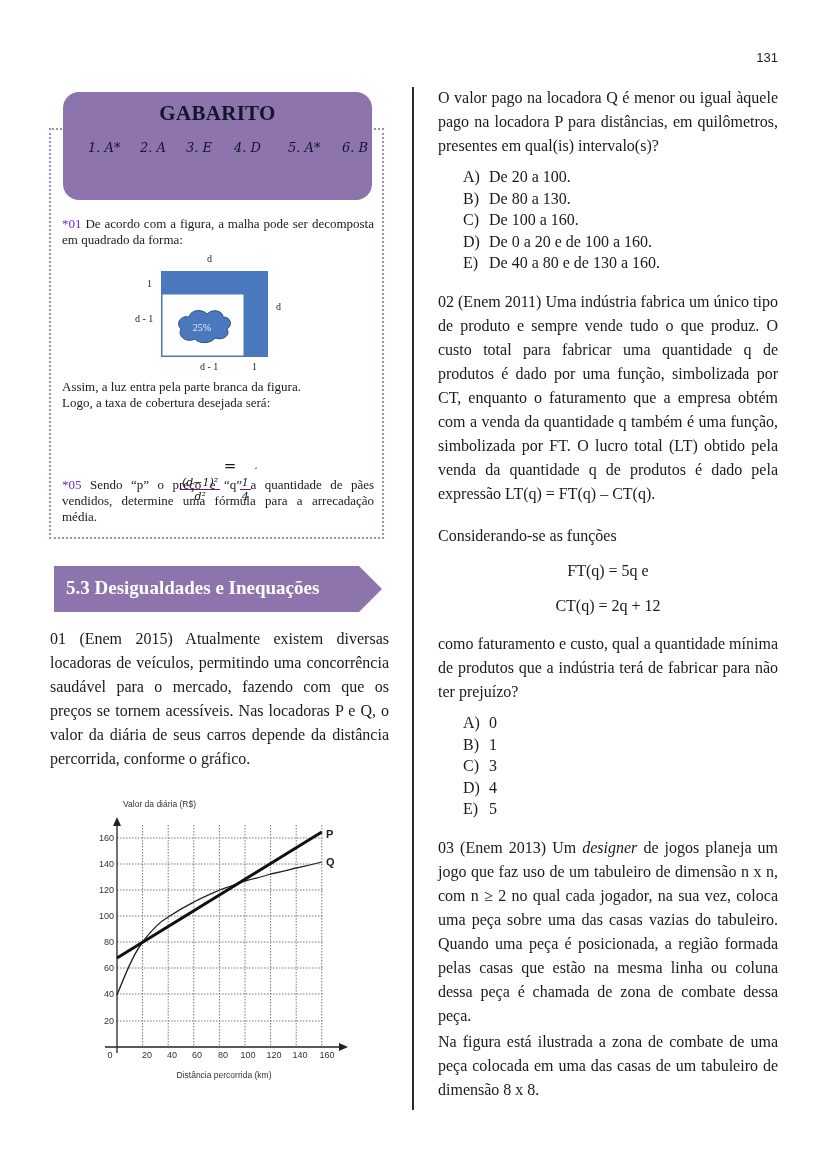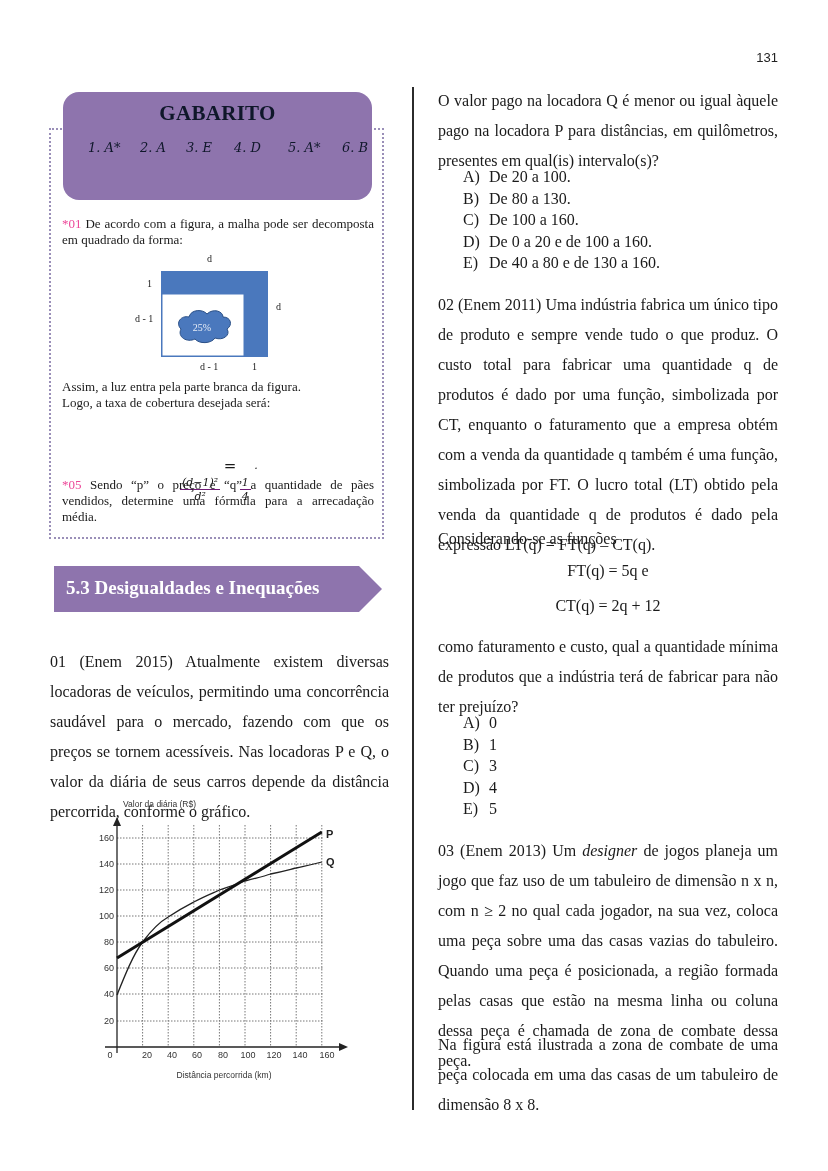--- a/index.html
+++ b/index.html
@@ -16,33 +16,33 @@
   .answer-box-top-left { position: absolute; left: 49px; top: 128px; width: 16px; border-top: 2px dotted #9a8fb8; }
   .answer-box-top-right { position: absolute; left: 370px; top: 128px; width: 14px; border-top: 2px dotted #9a8fb8; }
 
   .gabarito { position: absolute; left: 63px; top: 92px; width: 309px; height: 108px;
               background: #8e74ad; border-radius: 16px; color: #0f172a; text-align: center; }
   .gabarito-title { font-family: "Liberation Serif", serif; font-weight: bold; font-size: 21px; margin-top: 9px; letter-spacing: 0.3px; }
   .gabarito-row { font-family: "DejaVu Serif", serif; font-style: italic; font-size: 13px; position: absolute; }
   .gabarito-row span { position: absolute; white-space: nowrap; }
 
   .note { position: absolute; left: 62px; width: 312px; font-size: 13px; line-height: 16px; text-align: justify; }
-  .note .star { color: #ec4899; }
+  .note .star { color: #6d28d9; }
   .figure-box { position: absolute; }
   .fig-label { position: absolute; font-size: 10px; font-family: "Liberation Serif", serif; color: #222; }
 
   .formula { position: absolute; left: 180px; top: 428px; font-family: "DejaVu Serif", serif; font-style: italic; font-size: 11px; }
   .frac { display: inline-block; text-align: center; vertical-align: middle; }
   .frac .num { display: block; border-bottom: 1px solid #701a75; padding: 0 2px; margin-top: 48px; }
   .frac .den { display: block; padding: 0 2px; }
 
   .section-banner { position: absolute; left: 54px; top: 566px; width: 328px; height: 46px; }
   .section-banner-text { position: absolute; left: 12px; top: 11px; color: #fff; font-weight: bold; font-size: 19px; font-family: "Liberation Serif", serif; white-space: nowrap; }
 
-  .body-text { position: absolute; font-size: 16px; line-height: 30px; text-align: justify; }
+  .body-text { position: absolute; font-size: 16px; line-height: 24px; text-align: justify; }
   .body-text b { font-weight: normal; }
 
   .chart-wrap { position: absolute; left: 85px; top: 795px; width: 280px; height: 290px; }
   .chart-wrap text { font-family: "Liberation Sans", sans-serif; }
 
   .options { position: absolute; left: 463px; font-size: 16px; line-height: 21.6px; }
   .options div { white-space: nowrap; }
   .options .opt-letter { display: inline-block; width: 26px; }
 
   .center-line { position: absolute; font-size: 16px; text-align: center; width: 340px; left: 438px; }
@@ -108,21 +108,21 @@
   <span class="star">*05</span><span> Sendo “p” o preço e “q” a quantidade de pães vendidos, determine uma fórmula para a arrecadação média.</span>
 </div>
 
 <div class="section-banner">
   <svg width="328" height="46" viewBox="0 0 328 46" style="position:absolute;left:0;top:0;">
     <polygon points="0,0 305,0 328,23 305,46 0,46" fill="#8e74ad"></polygon>
   </svg>
   <div class="section-banner-text">5.3 Desigualdades e Inequações</div>
 </div>
 
-<div class="body-text" style="left:50px;top:627px;width:339px;margin-top:20px;">
+<div class="body-text" style="left:50px;top:627px;width:339px;">
   <b>01 (Enem 2015)</b><span> Atualmente existem diversas locadoras de veículos, permitindo uma concorrência saudável para o mercado, fazendo com que os preços se tornem acessíveis. Nas locadoras P e Q, o valor da diária de seus carros depende da distância percorrida, conforme o gráfico.</span>
 </div>
 
 <div class="chart-wrap">
   <svg width="280" height="290" viewBox="0 0 280 290">
 
     <text x="38" y="12" font-size="8.5" fill="#333">Valor da diária (R$)</text>
     <g stroke="#777" stroke-width="1" stroke-dasharray="1.5,1.5">
       <line x1="32" y1="43" x2="238" y2="43"></line>
       <line x1="32" y1="69" x2="238" y2="69"></line>

